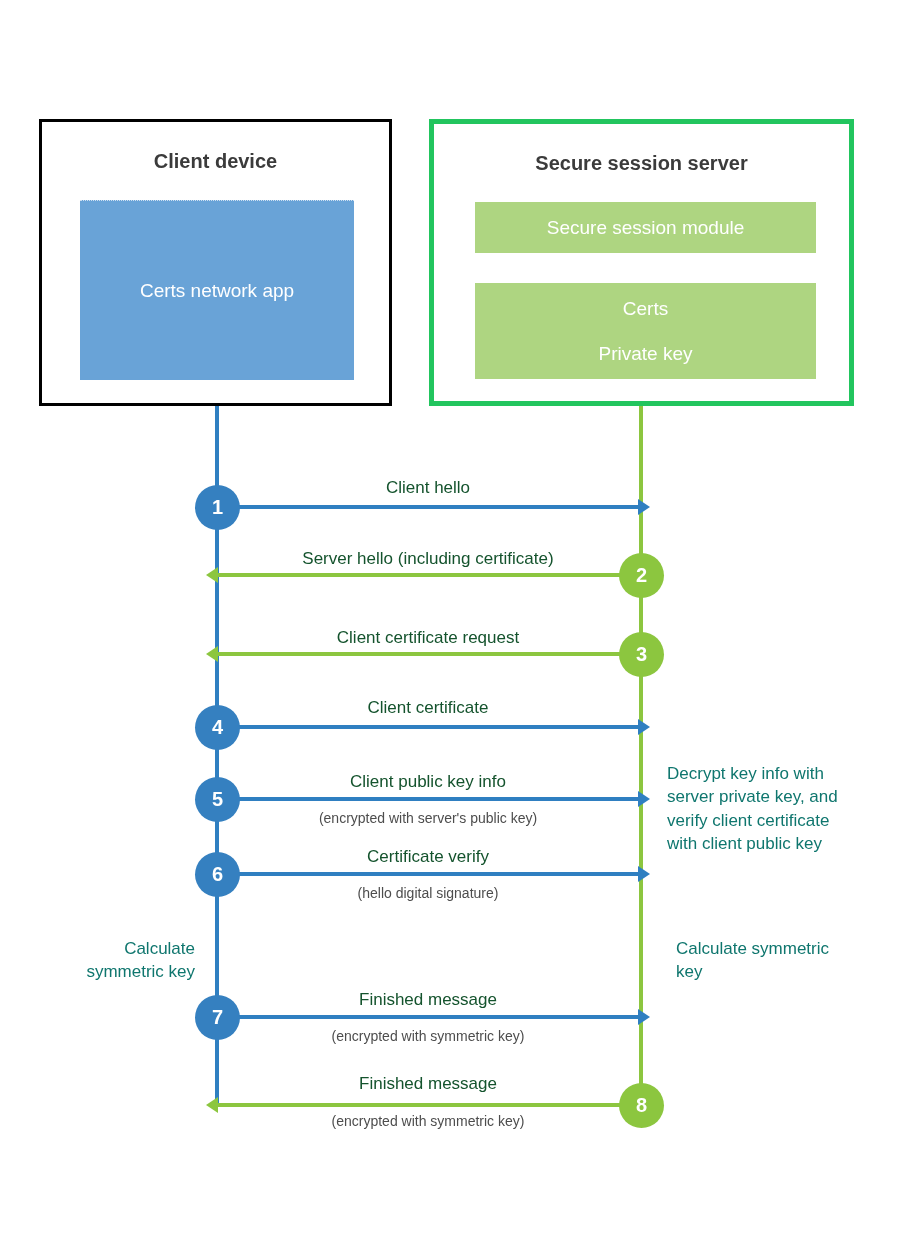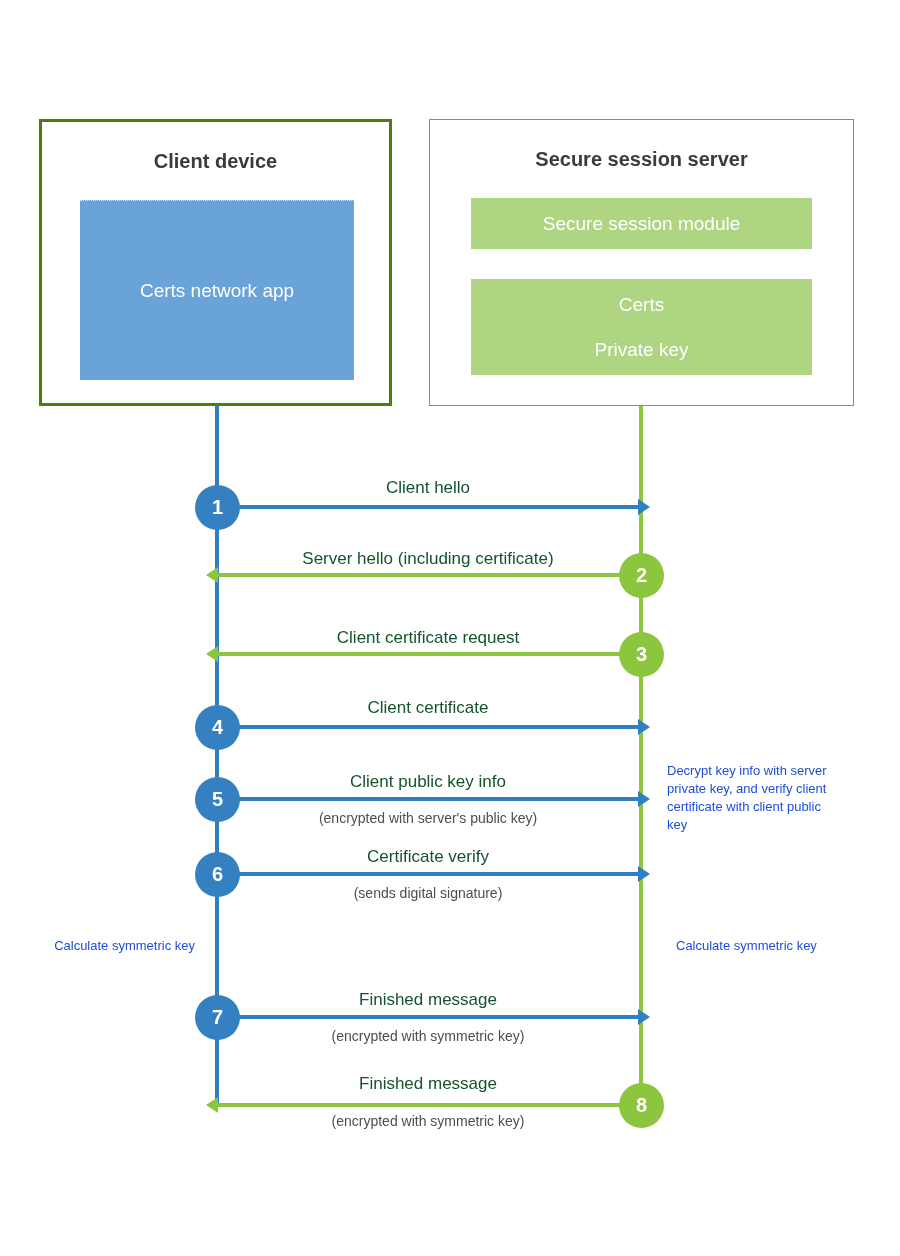--- a/index.html
+++ b/index.html
@@ -33,26 +33,26 @@
 
   
   .actor-box {
     position: absolute;
     background: #ffffff;
     box-sizing: border-box;
   }
   .actor-box.client {
     left: 39px; top: 119px;
     width: 353px; height: 287px;
-    border: 3px solid #4d7c0f;
+    border: 3px solid #000000;
   }
   .actor-box.server {
     left: 429px; top: 119px;
     width: 425px; height: 287px;
-    border: 1px solid #22c55e;
+    border: 5px solid #22c55e;
   }
   .actor-title {
     position: absolute;
     left: 0; right: 0;
     top: 28px;
     text-align: center;
     font-size: 20px;
     font-weight: bold;
     color: #3b3b3b;
   }
@@ -160,23 +160,23 @@
     position: absolute;
     text-align: center;
     font-size: 14px;
     color: #4d4d4d;
     white-space: nowrap;
     transform: translateX(-50%);
   }
 
   .side-note {
     position: absolute;
-    font-size: 13px;
+    font-size: 17px;
     line-height: 1.38;
-    color: #1d4ed8;
+    color: #0f766e;
   }
   .side-note.left-note {
     text-align: right;
   }
   .side-note.right-note {
     text-align: left;
   }
 </style>
 </head>
 <body>
@@ -227,21 +227,21 @@
   <div class="step-arrow blue" style="left:217px; top:797px; width:422px;">
     <span class="arrowhead right"></span>
   </div>
   <div class="step-sublabel" style="left:428px; top:810px;">(encrypted with server's public key)</div>
   <div class="step-badge blue" style="left:195px; top:777px;">5</div>
 
   <div class="step-label" style="left:428px; top:847px;">Certificate verify</div>
   <div class="step-arrow blue" style="left:217px; top:872px; width:422px;">
     <span class="arrowhead right"></span>
   </div>
-  <div class="step-sublabel" style="left:428px; top:885px;">(sends digital signature)</div>
+  <div class="step-sublabel" style="left:428px; top:885px;">(hello digital signature)</div>
   <div class="step-badge blue" style="left:195px; top:852px;">6</div>
 
   <div class="side-note right-note" style="left:667px; top:762px; width:175px;">Decrypt key info with server private key, and verify client certificate with client public key</div>
   <div class="side-note left-note" style="left:45px; top:937px; width:150px;">Calculate symmetric key</div>
   <div class="side-note right-note" style="left:676px; top:937px; width:160px;">Calculate symmetric key</div>
 
   <div class="step-label" style="left:428px; top:990px;">Finished message</div>
   <div class="step-arrow blue" style="left:217px; top:1015px; width:422px;">
     <span class="arrowhead right"></span>
   </div>

